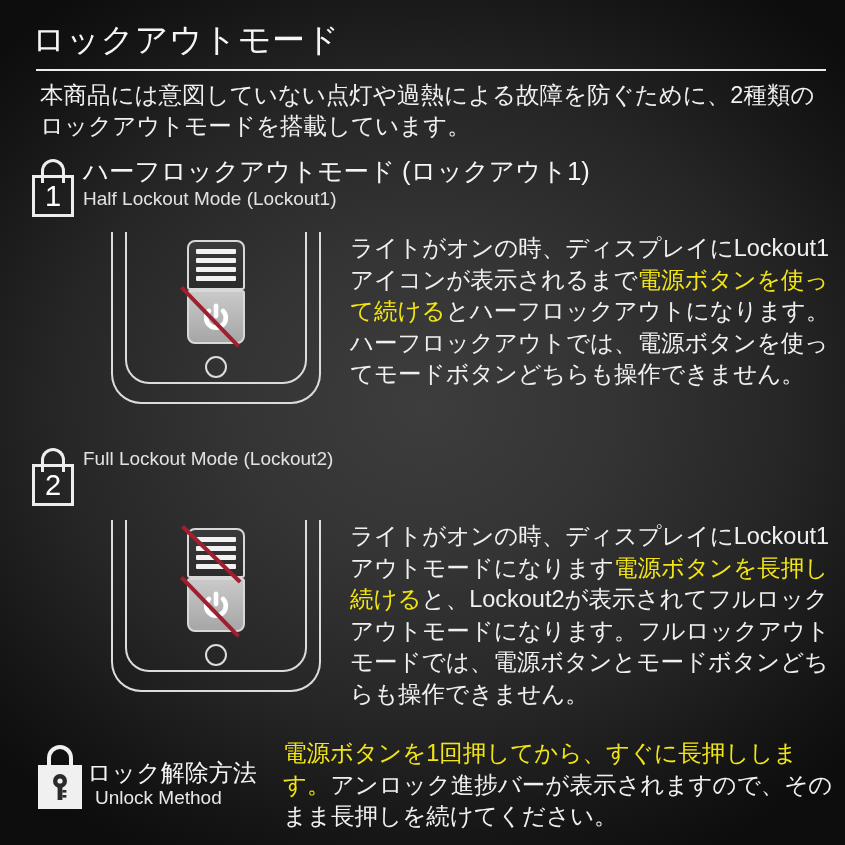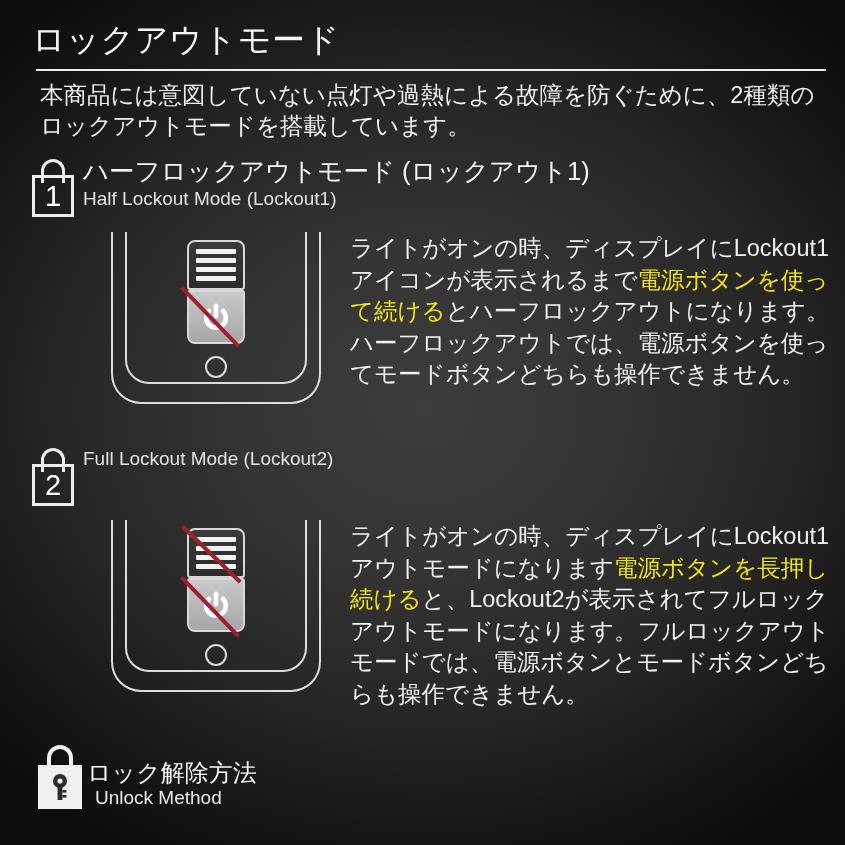--- a/index.html
+++ b/index.html
@@ -320,14 +320,17 @@
           <rect x="12.4" y="23" width="4" height="2.6" fill="#2b2b2b"></rect>
         </svg>
       </div>
     </div>
     <div class="unlock-text">
       <div class="unlock-jp">ロック解除方法</div>
       <div class="unlock-en">Unlock Method</div>
     </div>
   </div>
 
+  <div class="body-text" style="left:283px; top:738px; width:560px;">
+    <span class="hl">電源ボタンを1回押してから、すぐに長押しします。</span><span>アンロック進捗バーが表示されますので、そのまま</span><span>長押しを続けてください。</span>
+  </div>
 
 </div>
 
 </body></html>

